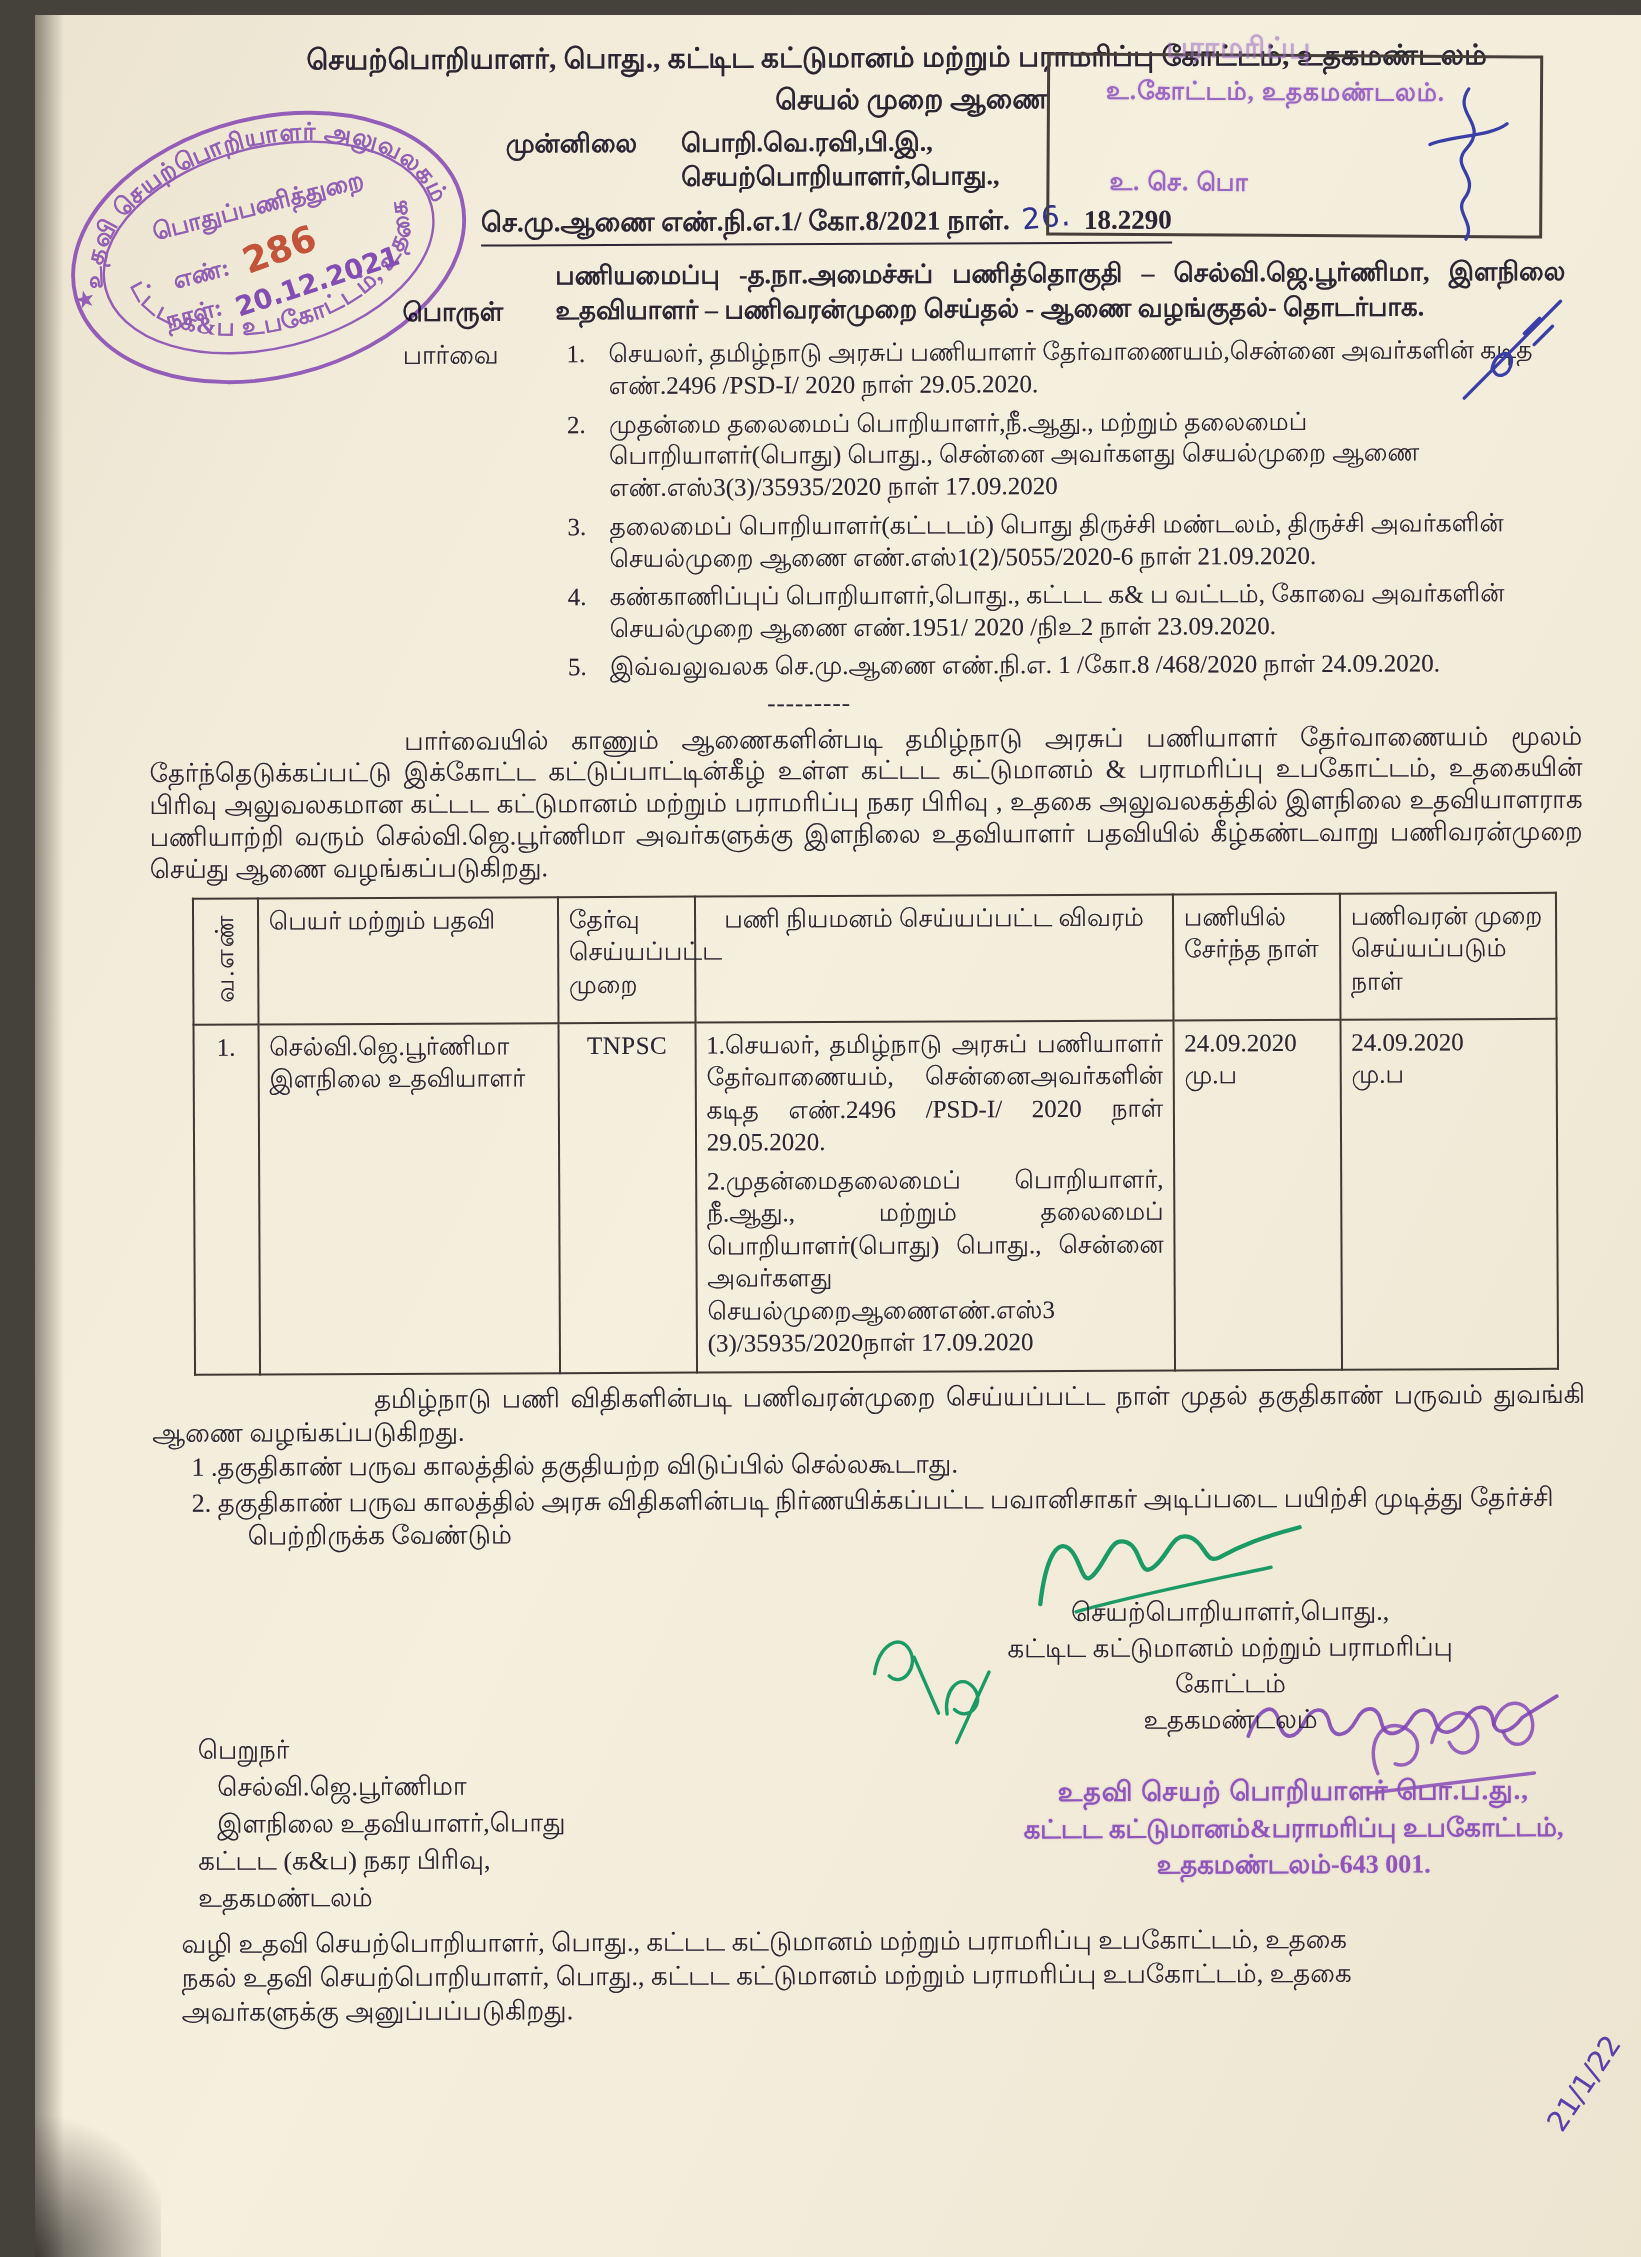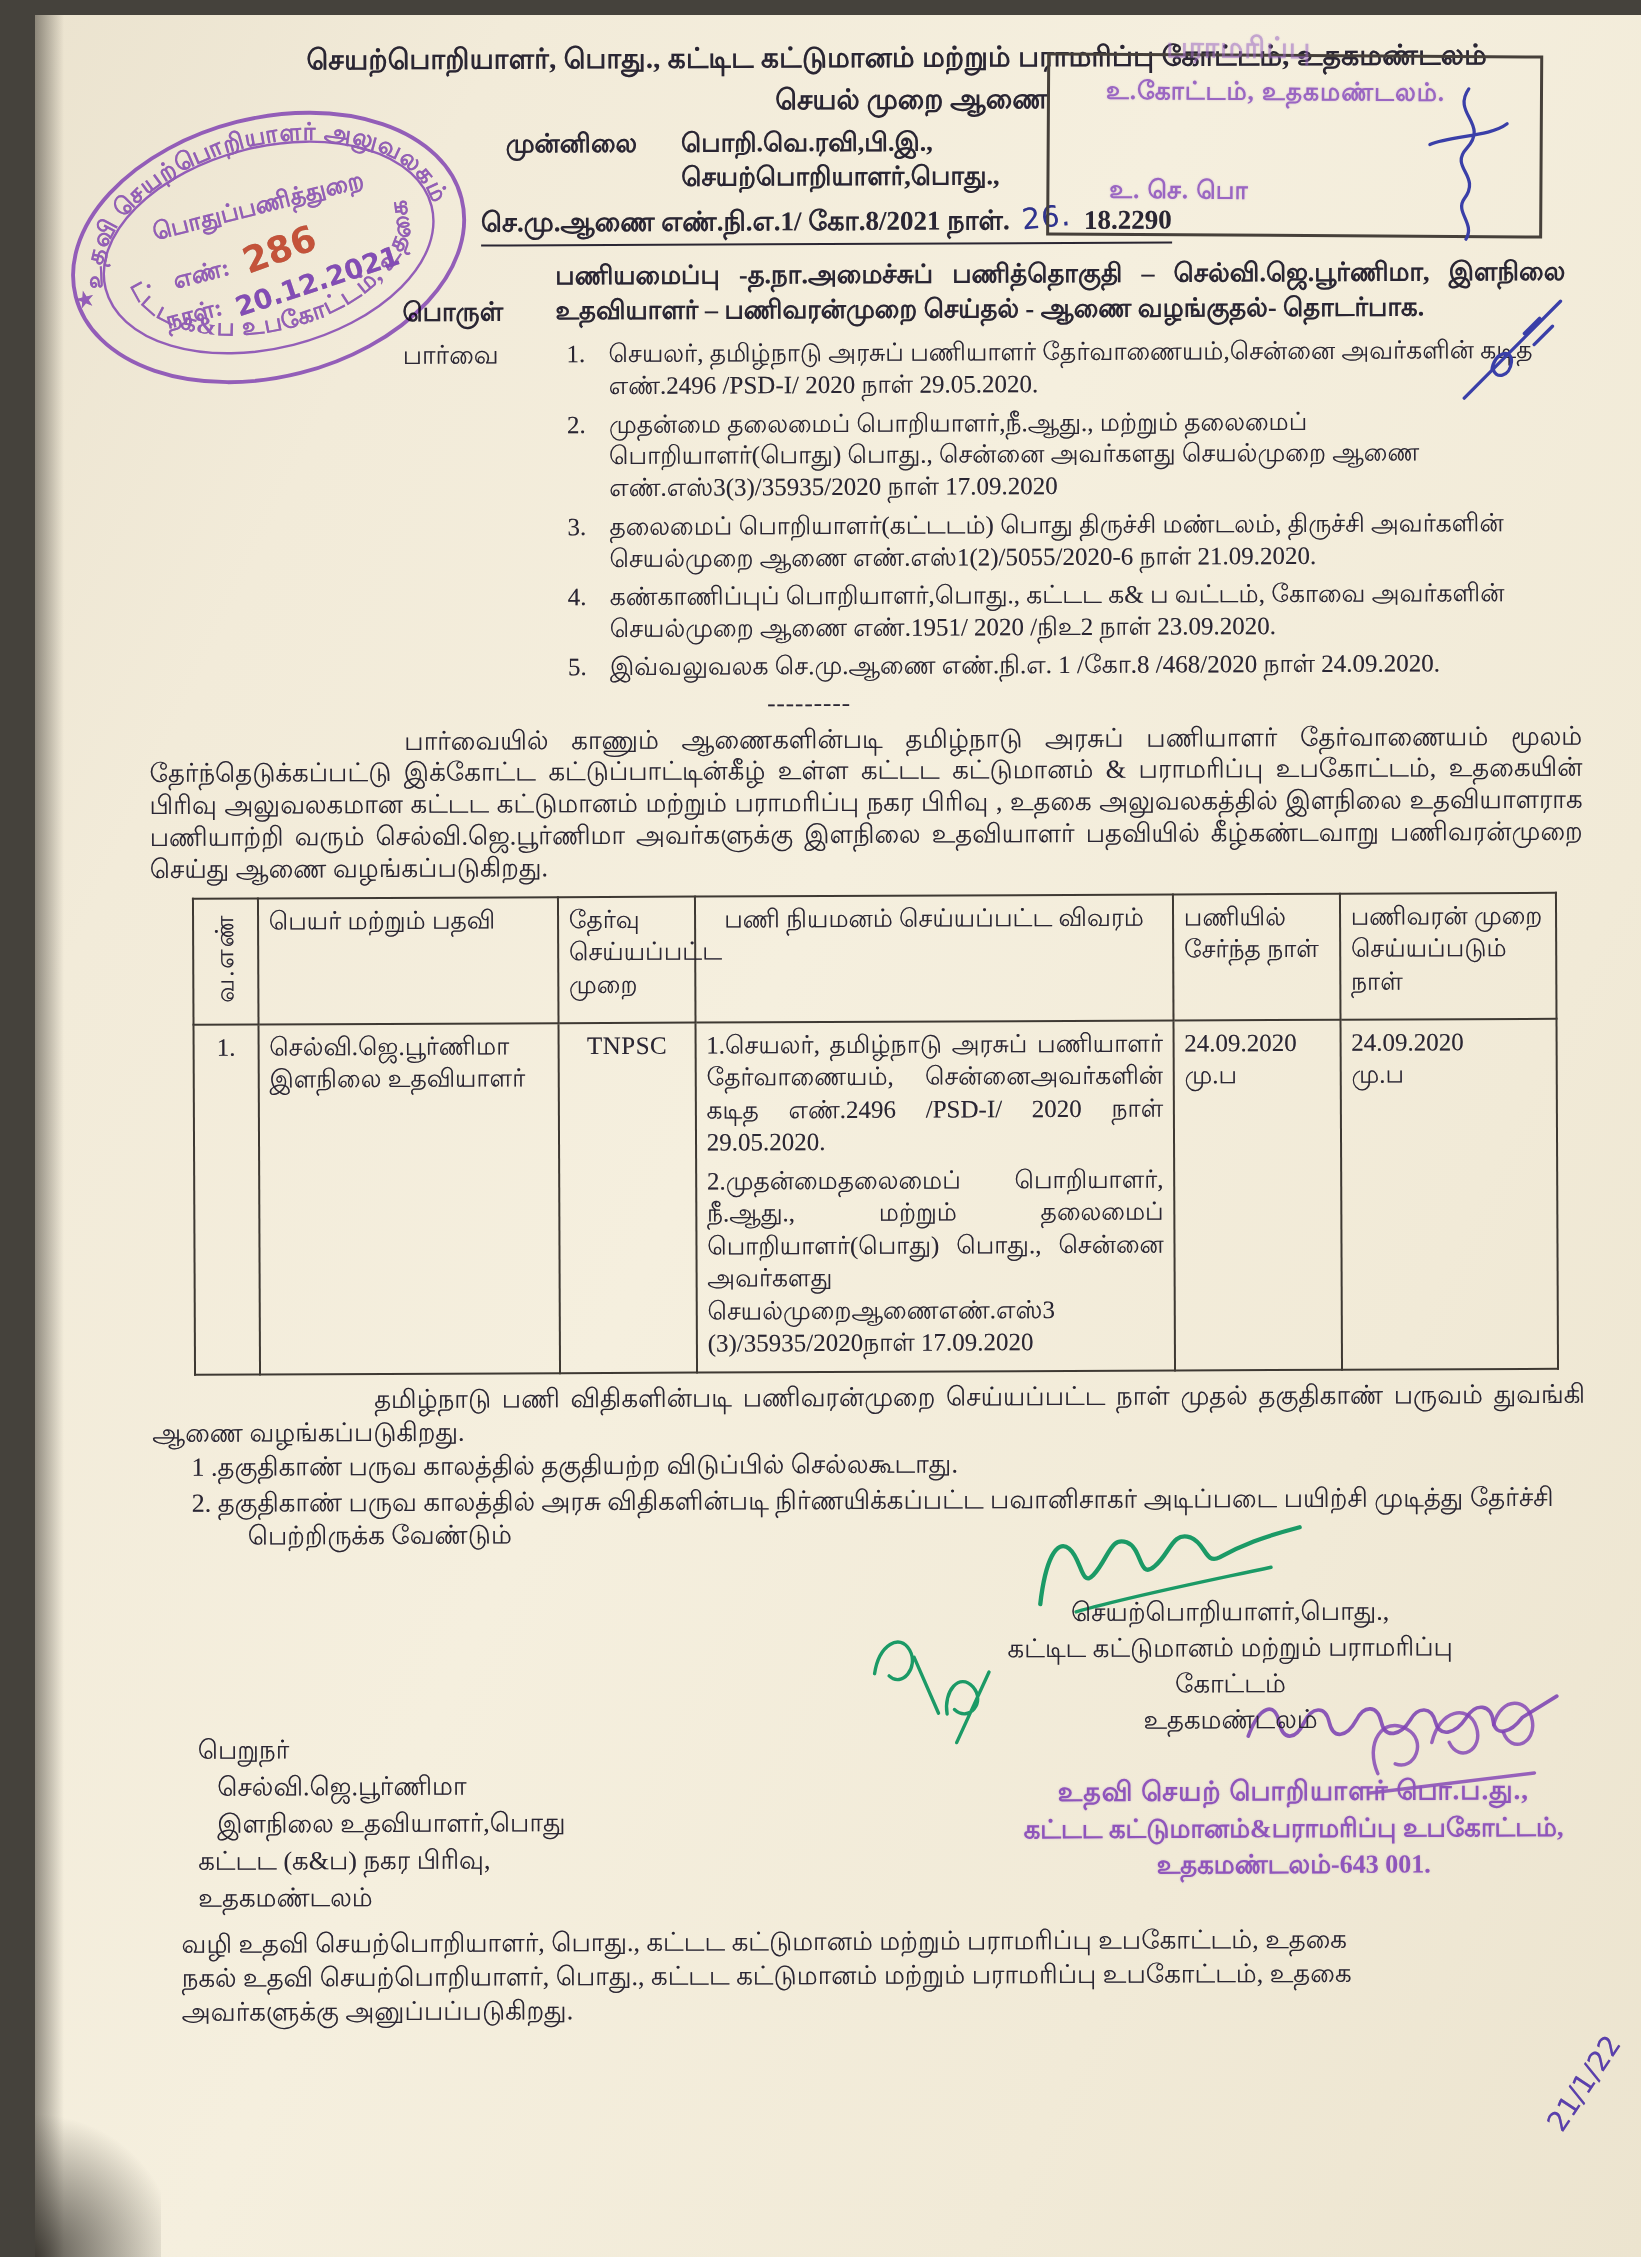--- a/index.html
+++ b/index.html
@@ -83,21 +83,21 @@
   .hw-pdate { color:#7a3fb2; font-size:27px; display:inline-block; transform:rotate(-4deg); margin-left:7.7px;
     font-family:"DejaVu Sans",sans-serif; }
   .rs-star { position:absolute; left:13.5px; top:139px; font-size:23px; }
 
   
   .corner-box { position:absolute; left:1016px; top:41px; width:496px; height:183px; border:3.4px solid #46403a;
     transform:rotate(.6deg); z-index:20; }
   .cb-text { position:absolute; color:#9a66c2; font-weight:700; letter-spacing:1px; text-shadow:0 0 1.9px rgba(154,102,194,.4); }
   .cb-cut { top:-25px; left:116px; font-size:29px; opacity:.55; }
   .cb-l1 { top:21px; left:56px; font-size:25px; }
-  .cb-l2 { top:112px; left:60px; font-size:25px;margin-top:8px; }
+  .cb-l2 { top:112px; left:60px; font-size:25px; }
   .cb-sign { position:absolute; right:25px; top:23px; color:#3a3fa8; }
 
   .ann-below-box { position:absolute; left:1412px; top:286px; color:#3a3fa8; transform:rotate(-18deg); z-index:20; }
   .ann-br-date { position:absolute; left:1491px; top:2055px; color:#5a3fae; font-size:28px; transform:rotate(-56deg);
     font-family:"DejaVu Sans",sans-serif; z-index:20; }
 </style>
 </head>
 <body>
 
 <div class="paper">

